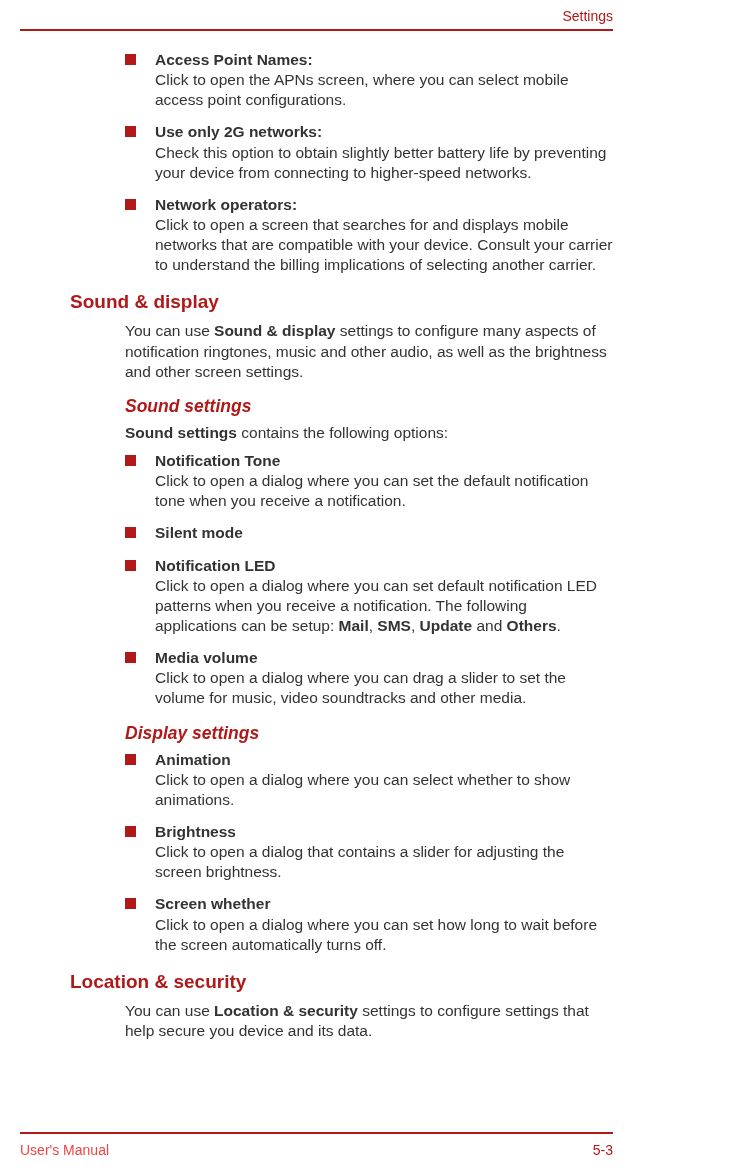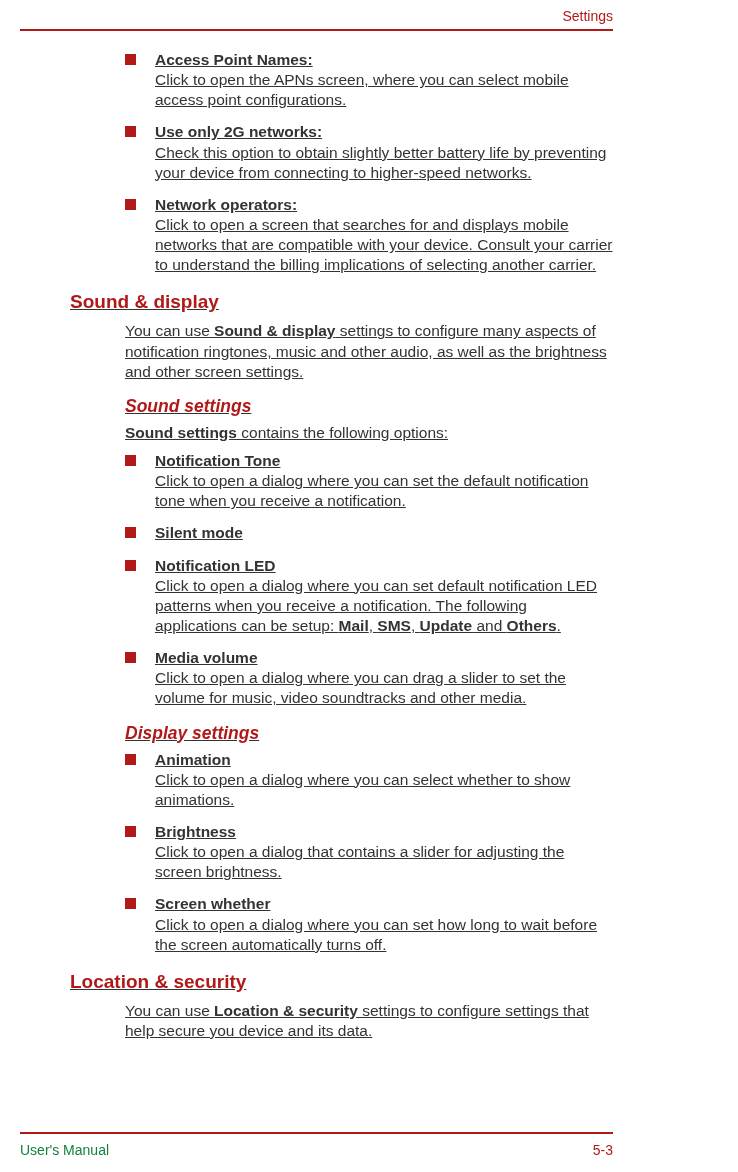--- a/index.html
+++ b/index.html
@@ -1,23 +1,23 @@
 <!DOCTYPE html>
 <html><head>
 <meta charset="utf-8">
 <style>
   * { box-sizing: border-box; margin: 0; padding: 0; }
   html, body { width: 738px; height: 1172px; background: #fff; font-family: Arial, Helvetica, sans-serif; color: #333; }
   .page { width: 633px; height: 1172px; position: relative; padding: 0 20px; }
   .header-label { position: absolute; top: 8px; right: 20px; color: #b11919; font-size: 14px; }
   .hr-top { position: absolute; top: 29px; left: 20px; right: 20px; height: 2px; background: #b11919; }
   .hr-bottom { position: absolute; bottom: 38px; left: 20px; right: 20px; height: 2px; background: #b11919; }
-  .footer-left { position: absolute; bottom: 14px; left: 20px; color: #15803d; font-size: 14px; margin-top: 36px; }
+  .footer-left { position: absolute; bottom: 14px; left: 20px; color: #ef4444; font-size: 14px; margin-top: 36px; }
   .footer-right { position: absolute; bottom: 14px; right: 20px; color: #b11919; font-size: 14px; margin-left: 16px; }
-  .content { position: absolute; top: 50px; left: 20px; right: 20px; bottom: 60px; padding-left: 50px; text-decoration: underline; }
+  .content { position: absolute; top: 50px; left: 20px; right: 20px; bottom: 60px; padding-left: 50px; }
   ul.bullets { list-style: none; margin-left: 55px; }
   ul.bullets li { position: relative; padding-left: 30px; margin-bottom: 12px; font-size: 15.5px; line-height: 1.3; }
   ul.bullets li .sq { position: absolute; left: 0; top: 4px; width: 11px; height: 11px; background: #b11919; }
   .item-title { font-weight: bold; }
   h2.red { color: #b11919; font-size: 19px; font-weight: bold; margin: 16px 0 8px 0; }
   h3.red-it { color: #b11919; font-size: 17.5px; font-weight: bold; font-style: italic; margin: 14px 0 6px 55px; }
   p.para { font-size: 15.5px; line-height: 1.3; margin: 6px 0 8px 55px; }
   .inline-bold { font-weight: bold; }
 </style>
 </head>

